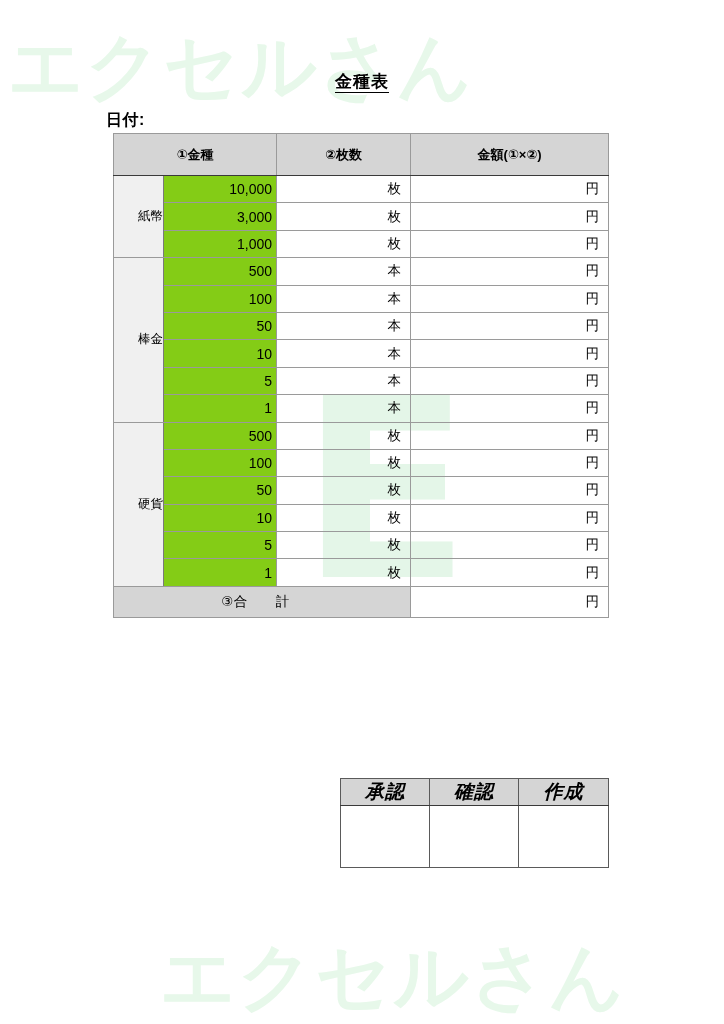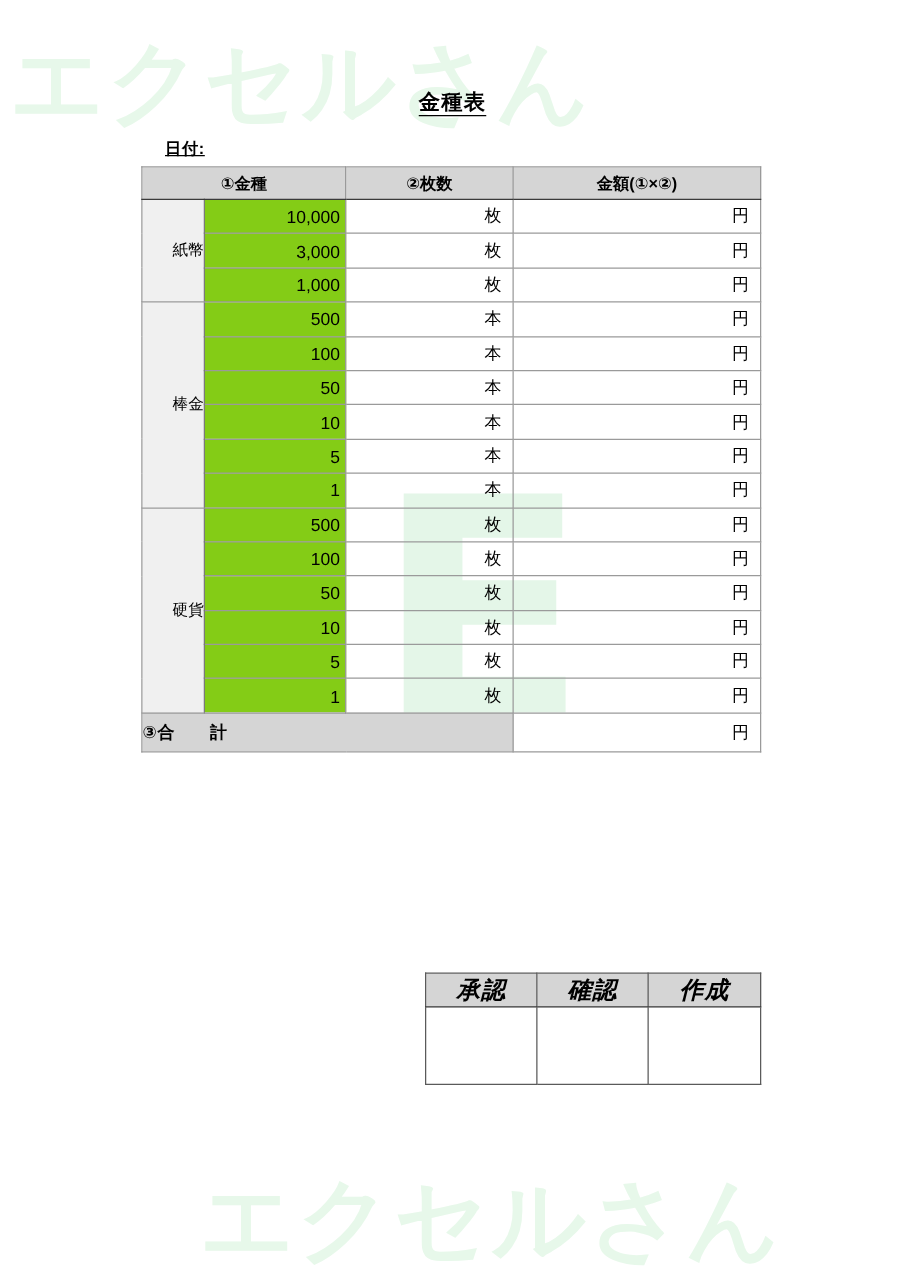--- a/index.html
+++ b/index.html
@@ -79,25 +79,24 @@
     letter-spacing: 1px;
   }
   .doc-title span.u {
     border-bottom: 1.5px solid #000;
     padding-bottom: 1px;
   }
 
   .date-label {
     position: absolute;
     top: 110px;
-    left: 132px;
-    font-size: 13px;
+    left: 106px;
+    font-size: 16px;
     font-weight: 700;
     letter-spacing: 0.5px;
-    text-decoration: underline;
   }
 
   
   table {
     border-collapse: collapse;
     table-layout: fixed;
     background: transparent;
   }
   td, th {
     padding: 0;
@@ -117,21 +116,21 @@
   }
   .tbl-main td {
     border: 1px solid #9a9a9a;
     height: 27.4px;
   }
   .tbl-main .hdr td {
     background: #d5d5d5;
     text-align: center;
     font-weight: 700;
     font-size: 13px;
-    height: 26px;
+    height: 42px;
     border-bottom: 1.6px solid #3a3a3a;
   }
   .tbl-main td.cat {
     background: #f0f0f0;
     text-align: right;
     padding-left: 5px;
     font-size: 12.5px;
     border-right: 1.3px solid #7a7a7a;
   }
   .tbl-main td.denom {
@@ -155,23 +154,23 @@
   }
   .tbl-main tr.grp-top td {
     border-top: 1.5px solid #3a3a3a;
   }
   .tbl-main tr.total td {
     background: #d5d5d5;
     height: 31px;
     border-top: 1.6px solid #3a3a3a;
   }
   .tbl-main tr.total td.tot-label {
-    text-align: left;
+    text-align: center;
     padding-right: 13px;
-    font-weight: 700;
+    font-weight: 400;
     font-size: 13.5px;
     letter-spacing: 0.5px;
   }
   .tbl-main tr.total td.tot-amt {
     background: #ffffff;
     text-align: right;
     padding-right: 9px;
     font-size: 13.5px;
     border-left: 1.3px solid #5a5a5a;
   }

